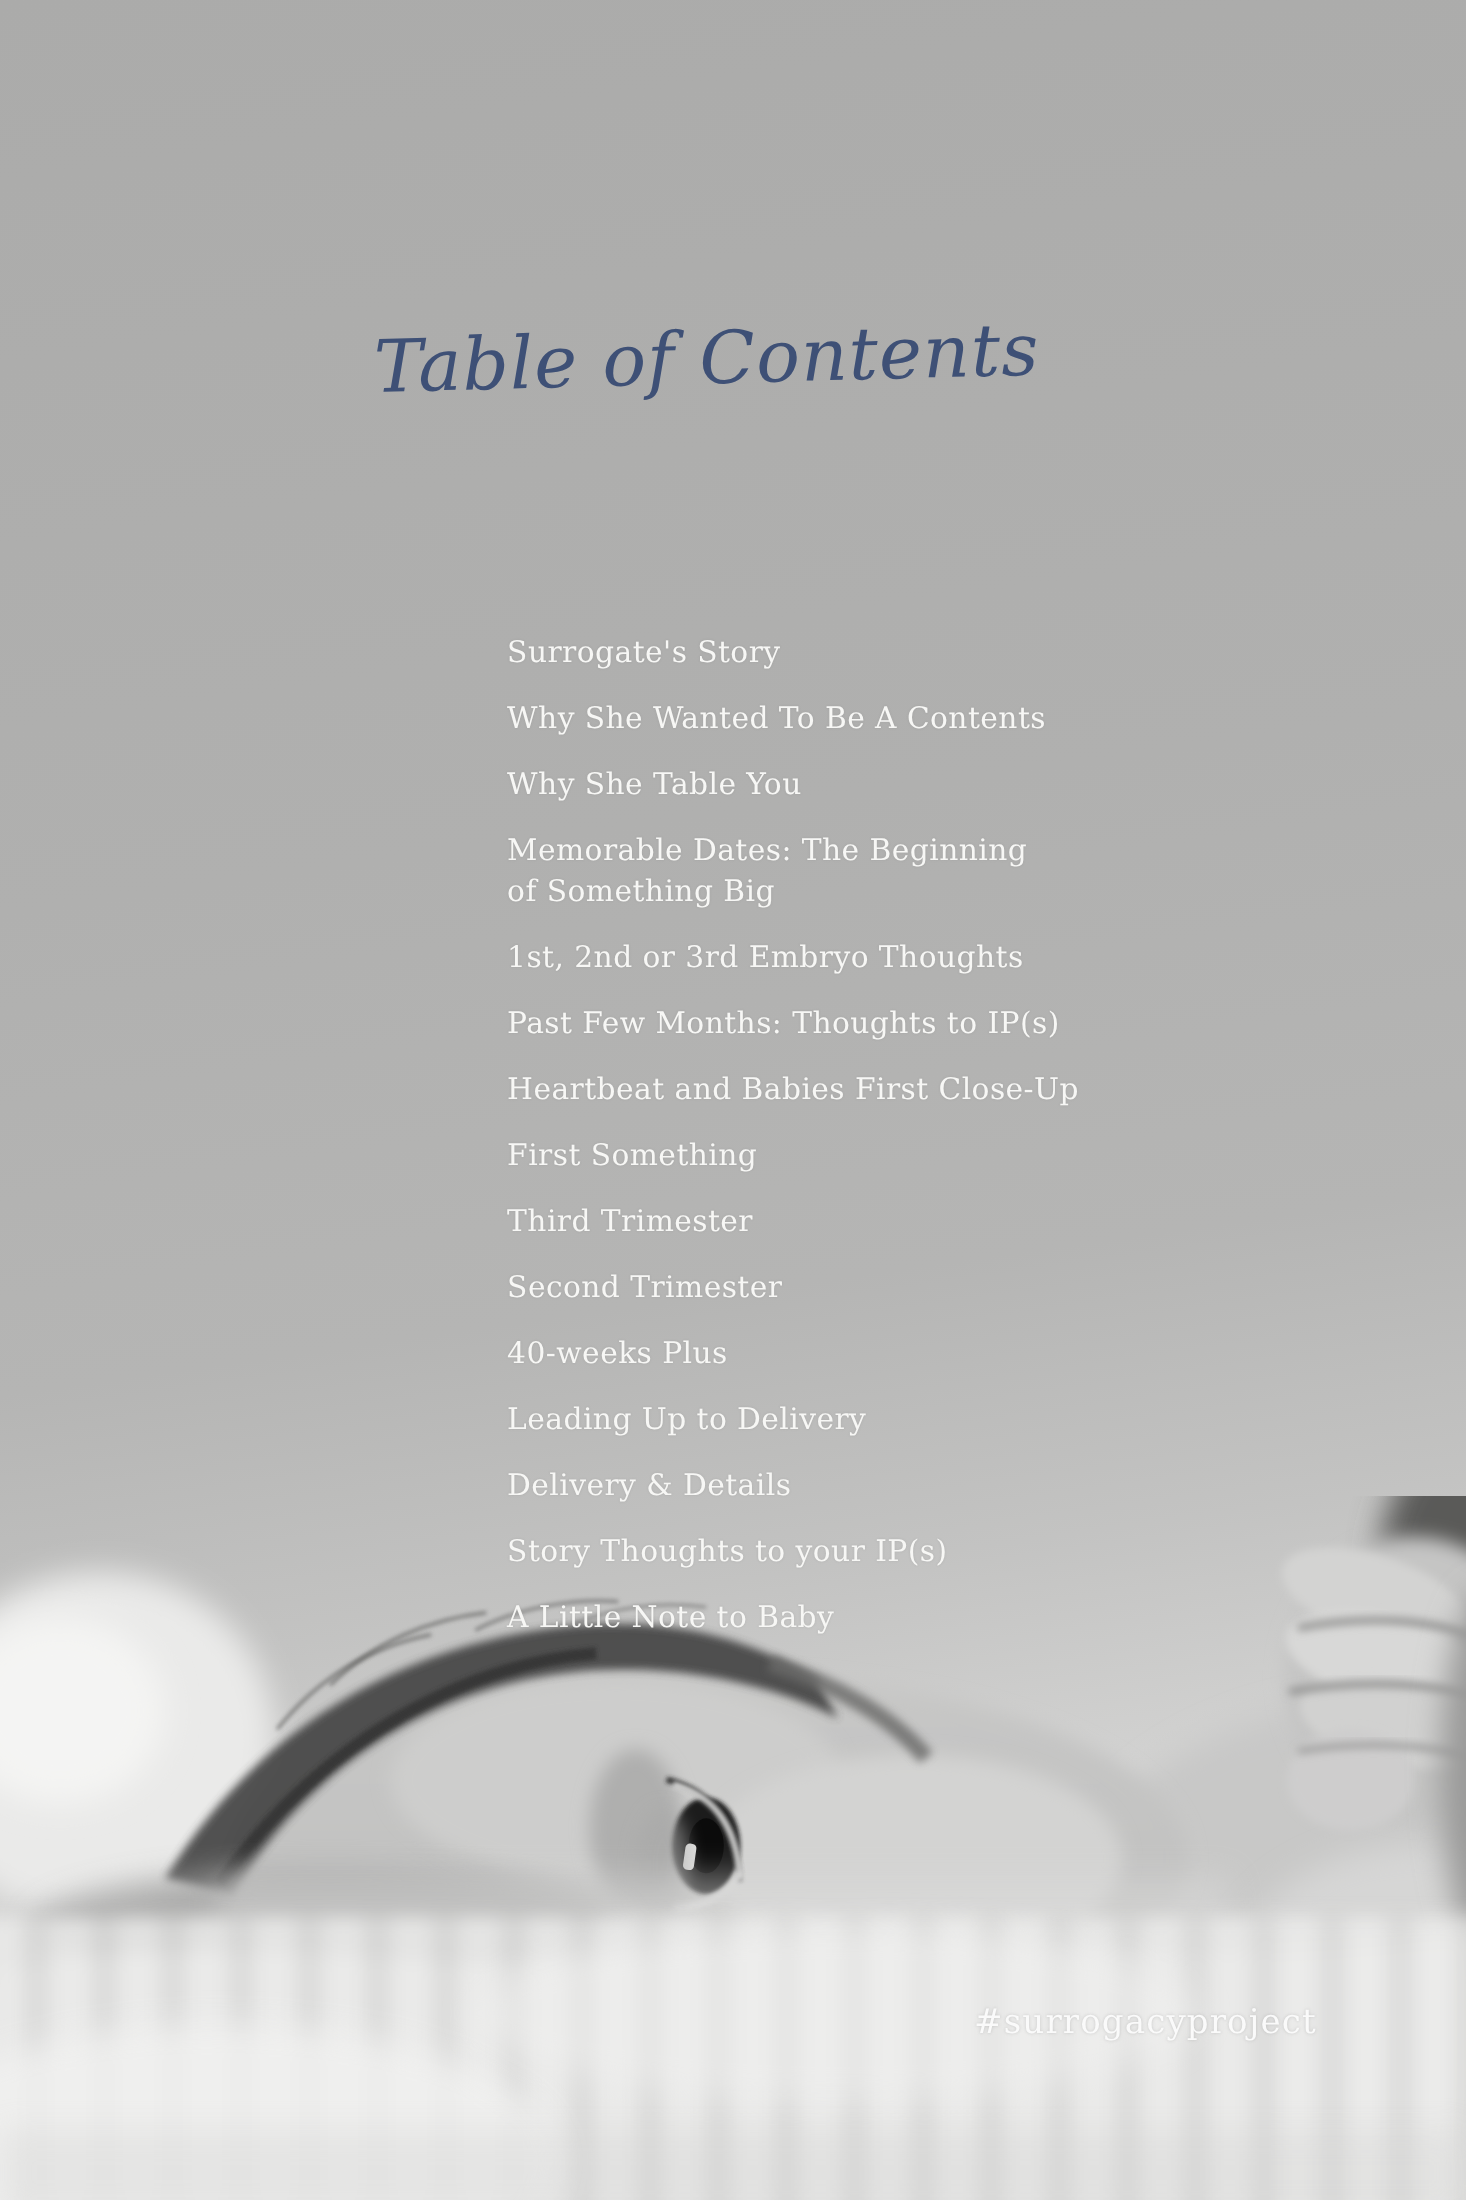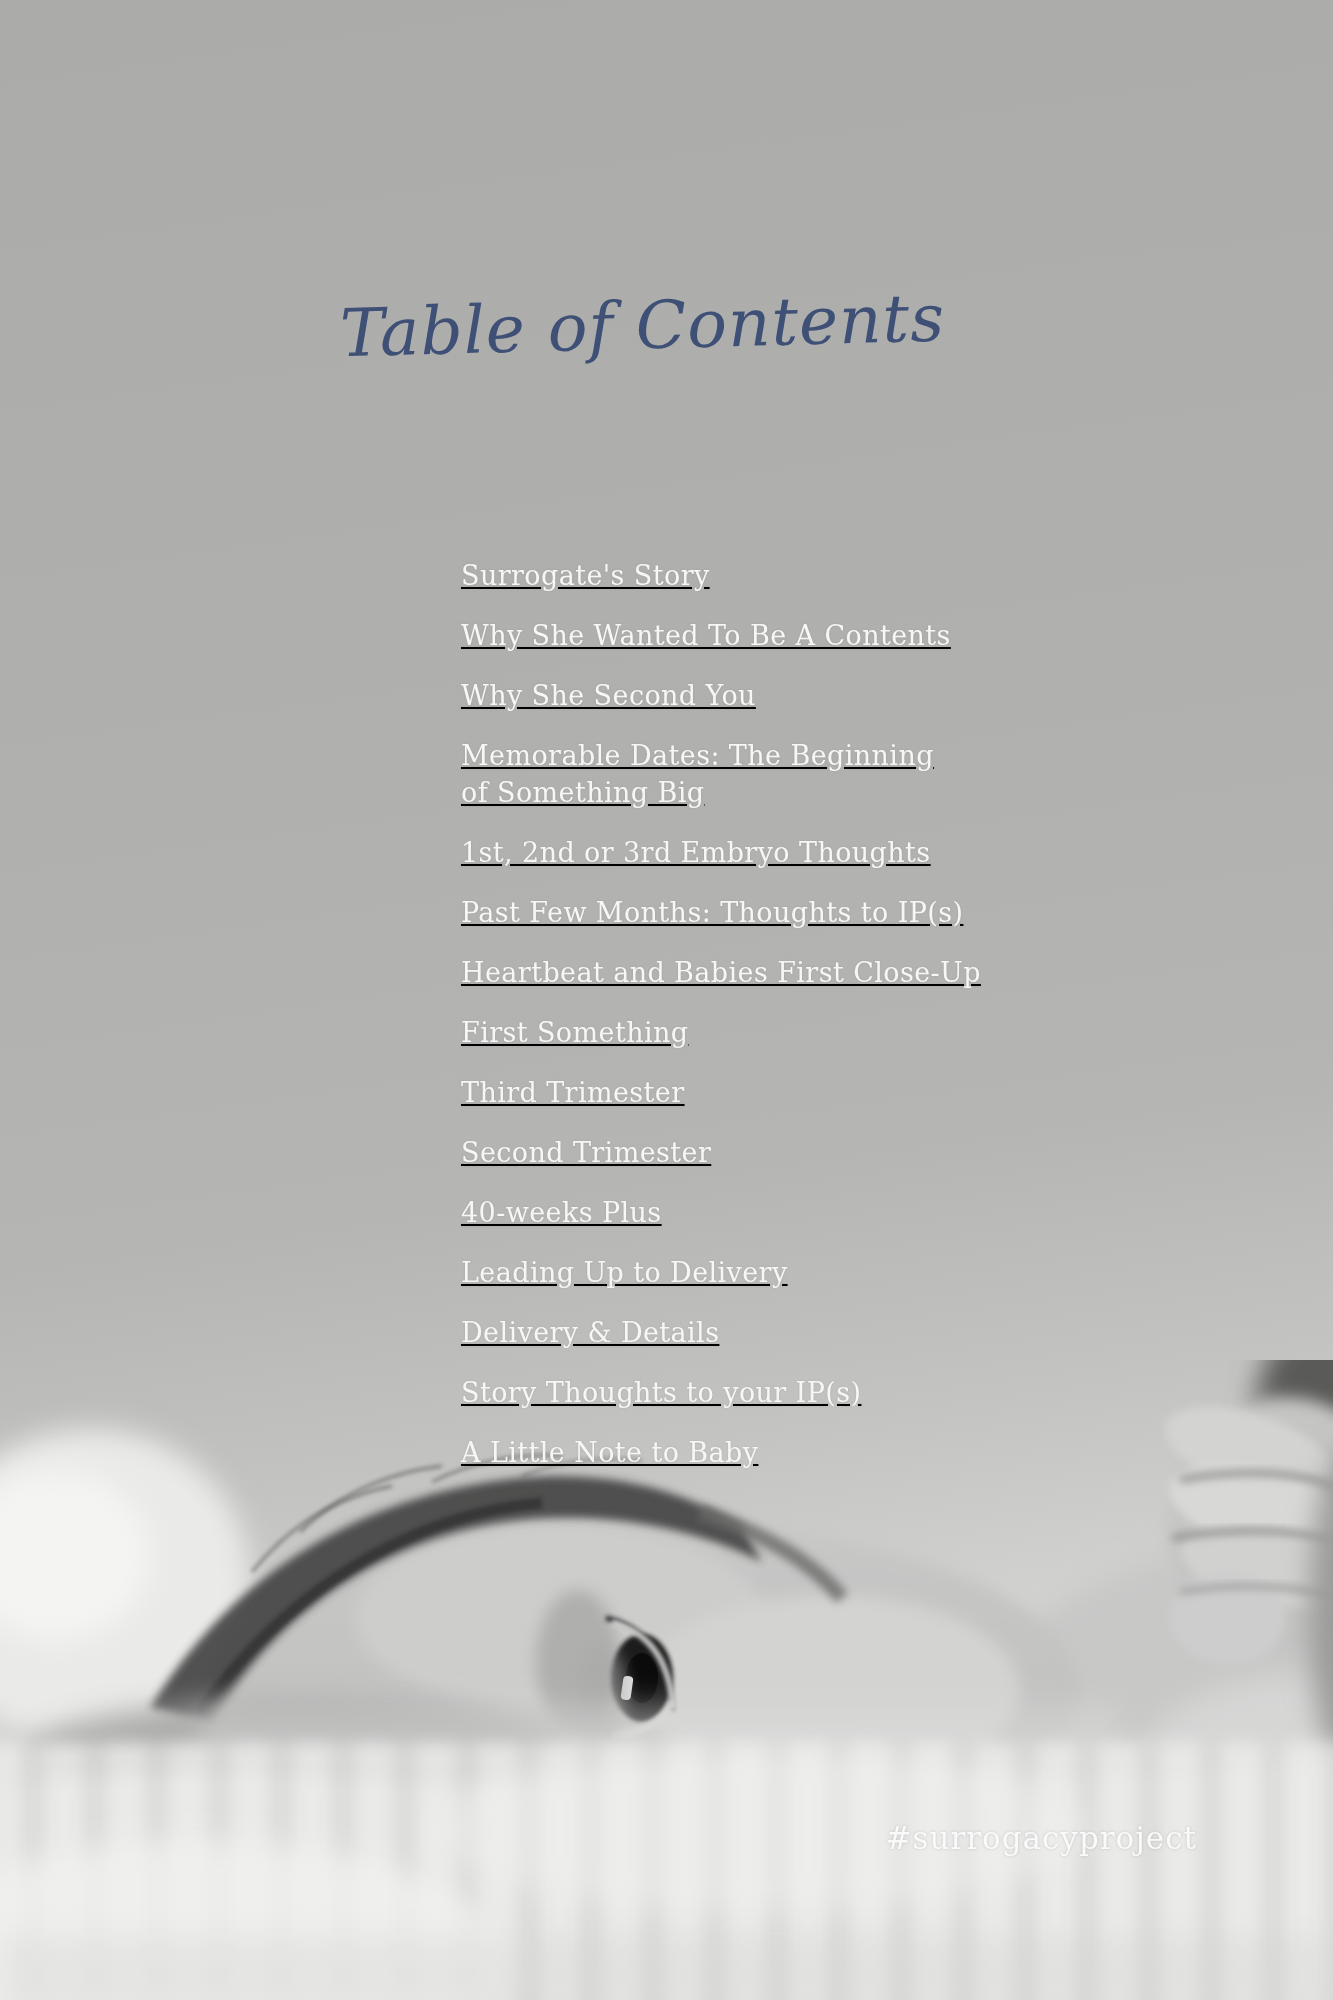--- a/index.html
+++ b/index.html
@@ -24,25 +24,24 @@
     font-style:italic;
     font-weight:500;
     font-size:66px;
     letter-spacing:1px;
     color:var(--navy,#3e5076);
     transform:rotate(-1.5deg);
     white-space:nowrap;
   }
   .toc{
     position:absolute;
-    left:461px;top:557px;
+    left:461px;top:575px;
     margin:0;padding:0;
     list-style:none;
     width:560px;
-    text-decoration:underline;
   }
   .toc li{
     font-size:27px;
     line-height:37px;
     margin:0 0 23px 0;
     letter-spacing:.4px;
     color:var(--list-text,#f7f7f5);
     white-space:pre-line;
     text-shadow:0 0 2px rgba(120,120,120,.25);
   }
@@ -156,21 +155,21 @@
       <ellipse cx="760" cy="470" rx="330" ry="80" fill="#f0f0ef" filter="url(#b14)" opacity=".5"></ellipse>
       <rect x="0" y="575" width="1333" height="80" fill="#cfcfce" opacity=".3" filter="url(#b14)"></rect>
     </g>
   </svg>
 
   <div class="title">Table of Contents</div>
 
   <ul class="toc">
       <li>Surrogate's Story</li>
       <li>Why She Wanted To Be A Contents</li>
-      <li>Why She Second You</li>
+      <li>Why She Table You</li>
       <li>Memorable Dates: The Beginning
 of Something Big</li>
       <li>1st, 2nd or 3rd Embryo Thoughts</li>
       <li>Past Few Months: Thoughts to IP(s)</li>
       <li>Heartbeat and Babies First Close-Up</li>
       <li>First Something</li>
       <li>Third Trimester</li>
       <li>Second Trimester</li>
       <li>40-weeks Plus</li>
       <li>Leading Up to Delivery</li>

